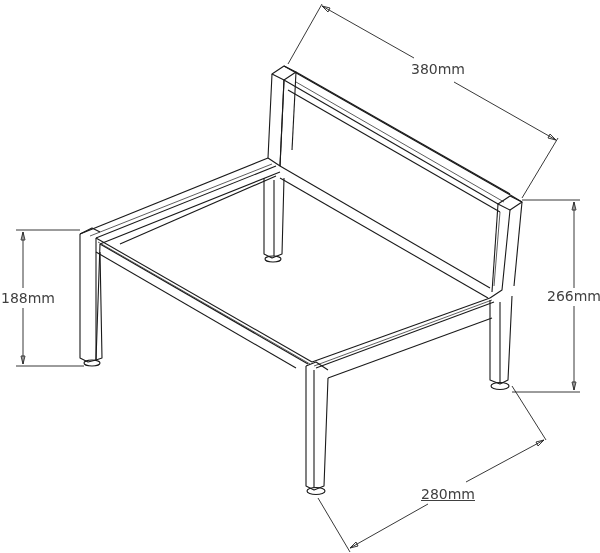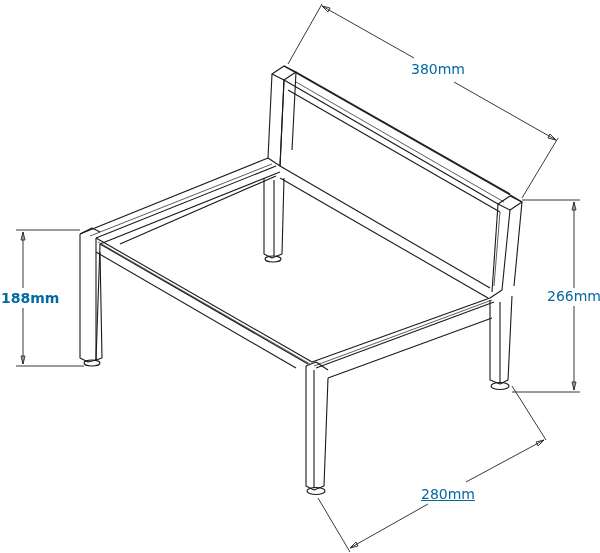--- a/index.html
+++ b/index.html
@@ -1,21 +1,21 @@
 <!DOCTYPE html>
 <html><head>
 <meta charset="utf-8">
 <style>
   html, body { margin: 0; padding: 0; background: #ffffff; }
   body { width: 600px; height: 553px; overflow: hidden; position: relative; }
   svg { position: absolute; left: 0; top: 0; }
   .ln { stroke: #1a1a1a; stroke-width: 1.1; fill: none; stroke-linejoin: round; }
   .thin { stroke: #333; stroke-width: 0.8; fill: none; }
   .dim { stroke: #222; stroke-width: 0.9; fill: none; }
-  .lbl { position: absolute; font-family: "DejaVu Sans", sans-serif; font-size: 14px; color: #0369a1; background: #fff; line-height: 16px; padding: 0 1px; white-space: nowrap; }
+  .lbl { position: absolute; font-family: "DejaVu Sans", sans-serif; font-size: 14px; color: #404040; background: #fff; line-height: 16px; padding: 0 1px; white-space: nowrap; }
 </style>
 </head>
 <body>
 
 <svg width="600" height="553" viewBox="0 0 600 553">
 
   <g>
 
     <path class="ln" d="M272 74 L284 66 L296 72 L284 80 Z"></path>
     <path class="ln" d="M272 74 L268 158 L280 166 L284 80"></path>
@@ -111,15 +111,15 @@
     <path class="dim" d="M318 498 L350 552"></path>
     <path class="dim" d="M512 386 L546 440"></path>
     <path class="dim" d="M350 548 L428 504"></path>
     <path class="dim" d="M466 482 L544 440"></path>
     <path class="dim" d="M350 548 L356 542 L358 546 Z"></path>
     <path class="dim" d="M544 440 L538 446 L536 442 Z"></path>
   </g>
 </svg>
 
 <div class="lbl" style="left:410px; top:61px;">380mm</div>
-<div class="lbl" style="left:0px; top:290px;font-weight:bold;">188mm</div>
+<div class="lbl" style="left:0px; top:290px;">188mm</div>
 <div class="lbl" style="left:546px; top:288px;">266mm</div>
 <div class="lbl" style="left:420px; top:486px;text-decoration:underline;">280mm</div>
 
 </body></html>

